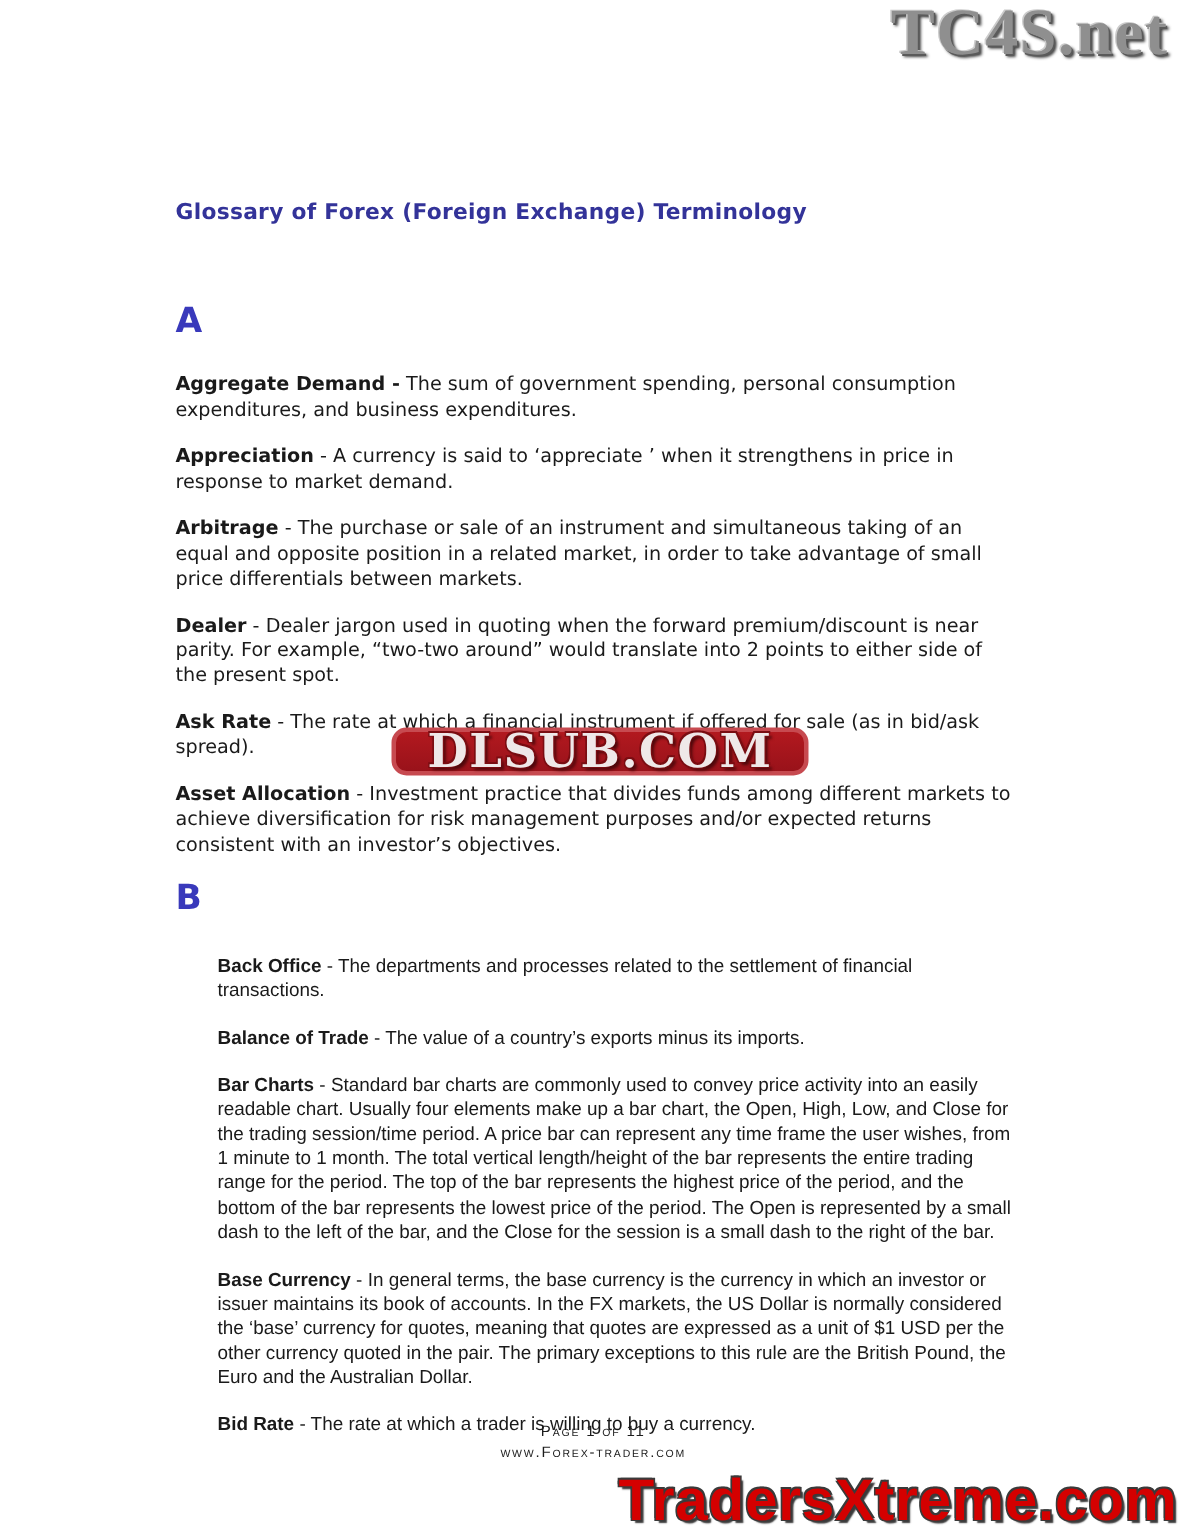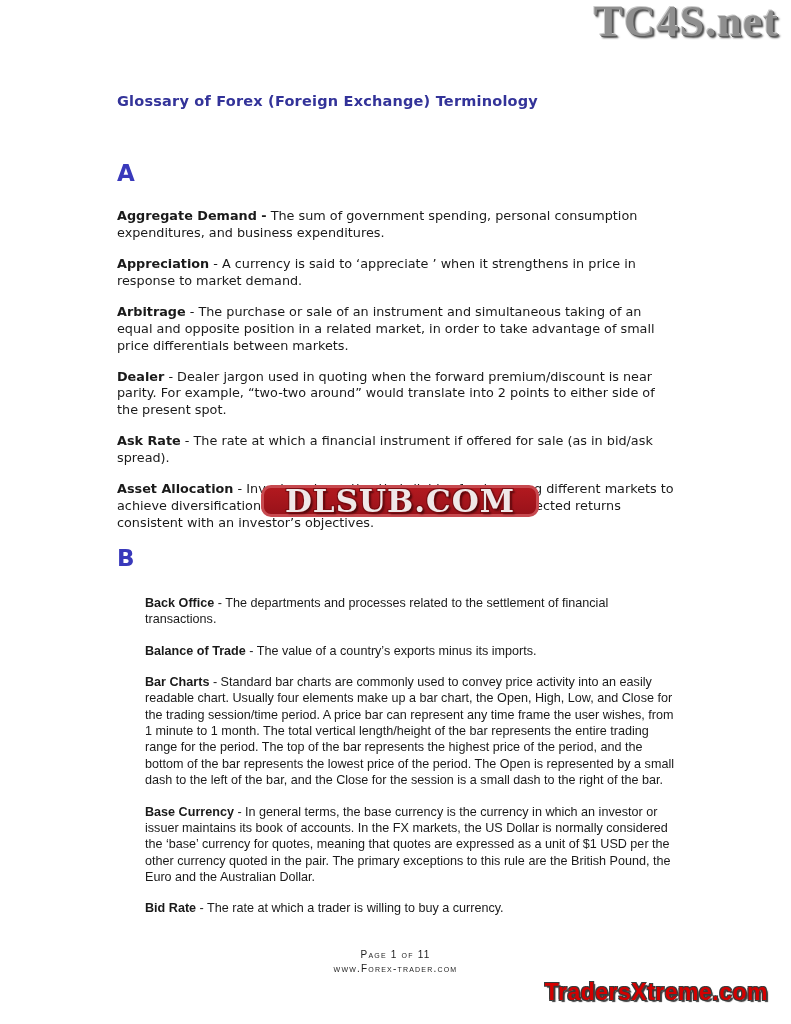--- a/index.html
+++ b/index.html
@@ -22,20 +22,21 @@
     letter-spacing:1px;
   }
 
   
   .content {
     position:absolute; left:117px; top:93px; width:562px;
   }
   .doc-title {
     font-size:14.5px; font-weight:bold; color:#333399;
     letter-spacing:0.2px;
+    margin-top:41px;
   }
   .section-letter {
     font-size:23px; font-weight:bold; color:#3939bb;
     line-height:1.1;
   }
   .letter-a { margin-top:52px; }
   .letter-b { margin-top:14px; }
 
   .entry { margin-top:14px; }
   .section-a .entry {
@@ -69,23 +70,23 @@
   .footer {
     position:absolute; left:0; top:948px; width:100%;
     text-align:center;
     font-family:"Liberation Sans", sans-serif;
     font-size:10px; line-height:1.35; color:#1c1c1c;
     font-variant:small-caps; letter-spacing:1.2px;
   }
 
   
   .bottom-logo {
-    position:absolute; right:23px; top:981px;
+    position:absolute; right:6px; top:981px;
     font-family:"Liberation Sans", sans-serif;
-    font-weight:bold; font-size:23px; line-height:1.0;
+    font-weight:bold; font-size:39px; line-height:1.0;
     color:#d40000;
     text-shadow:-1px -1px 0 #3a3a3a, 1px -1px 0 #3a3a3a, -1px 1px 0 #3a3a3a, 2px 2px 1px #3a3a3a;
     letter-spacing:0.5px;
   }
 </style>
 </head>
 <body>
 
 <div class="top-logo">TC4S.net</div>
 

